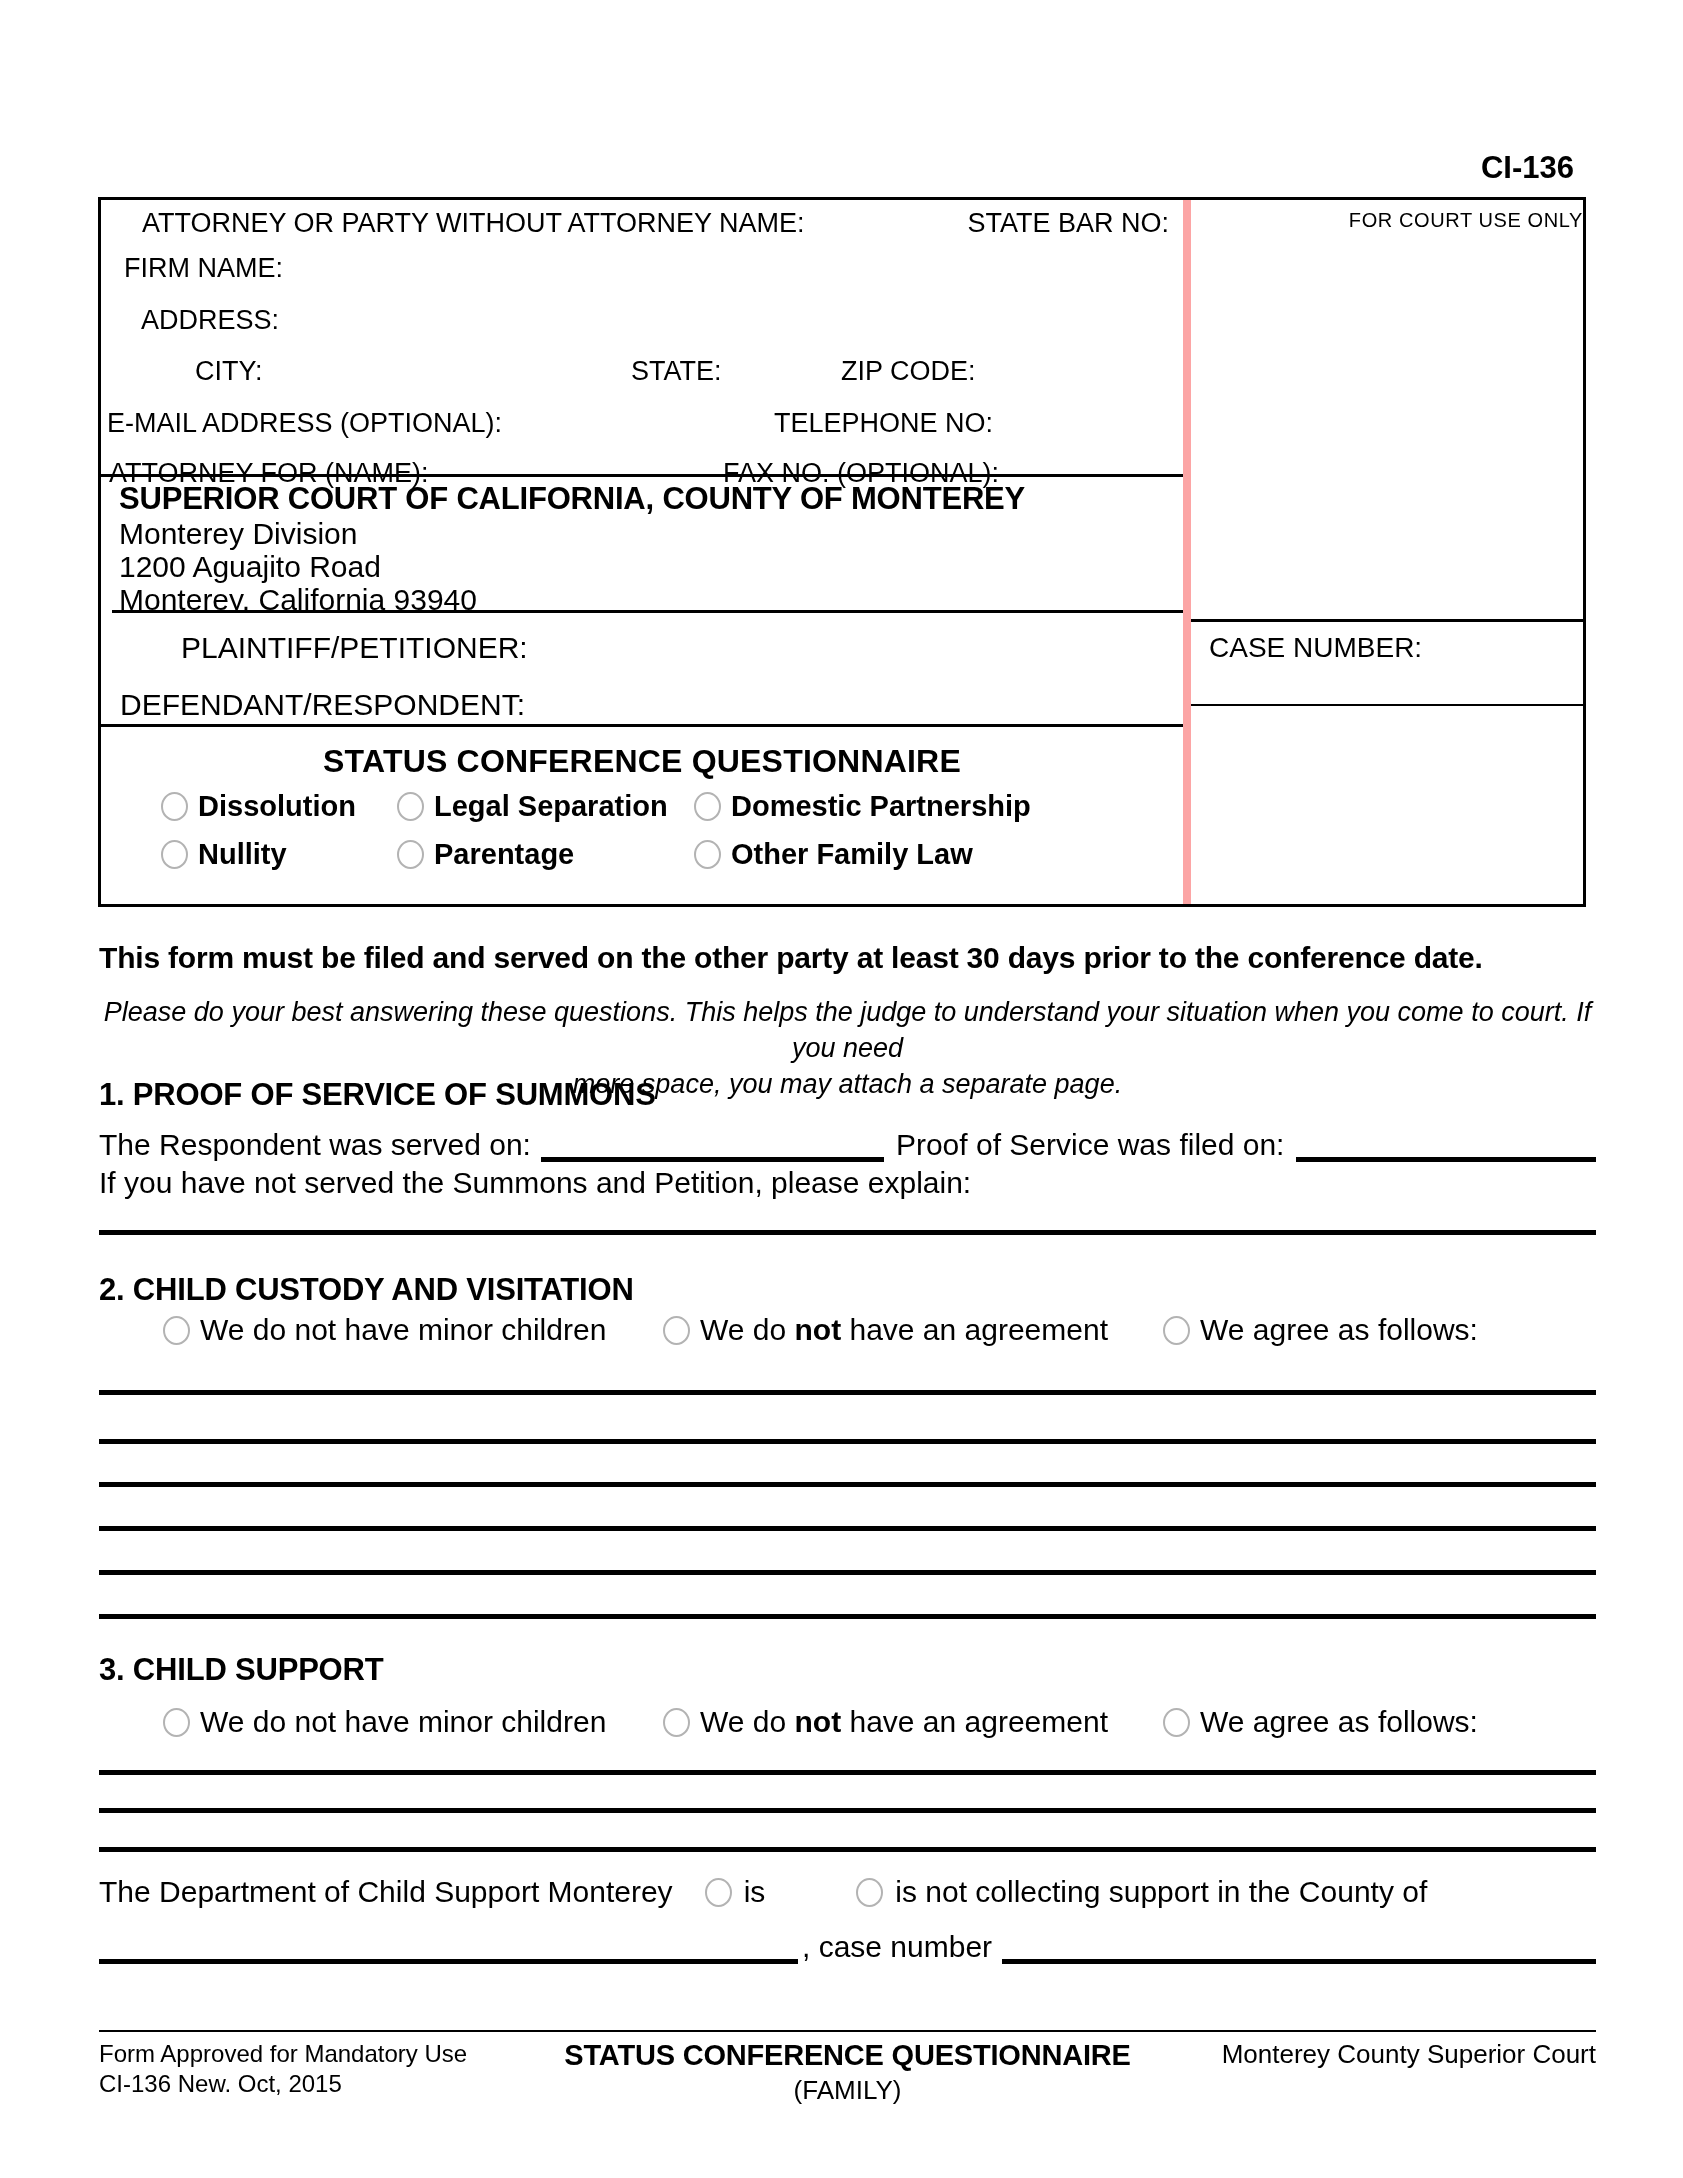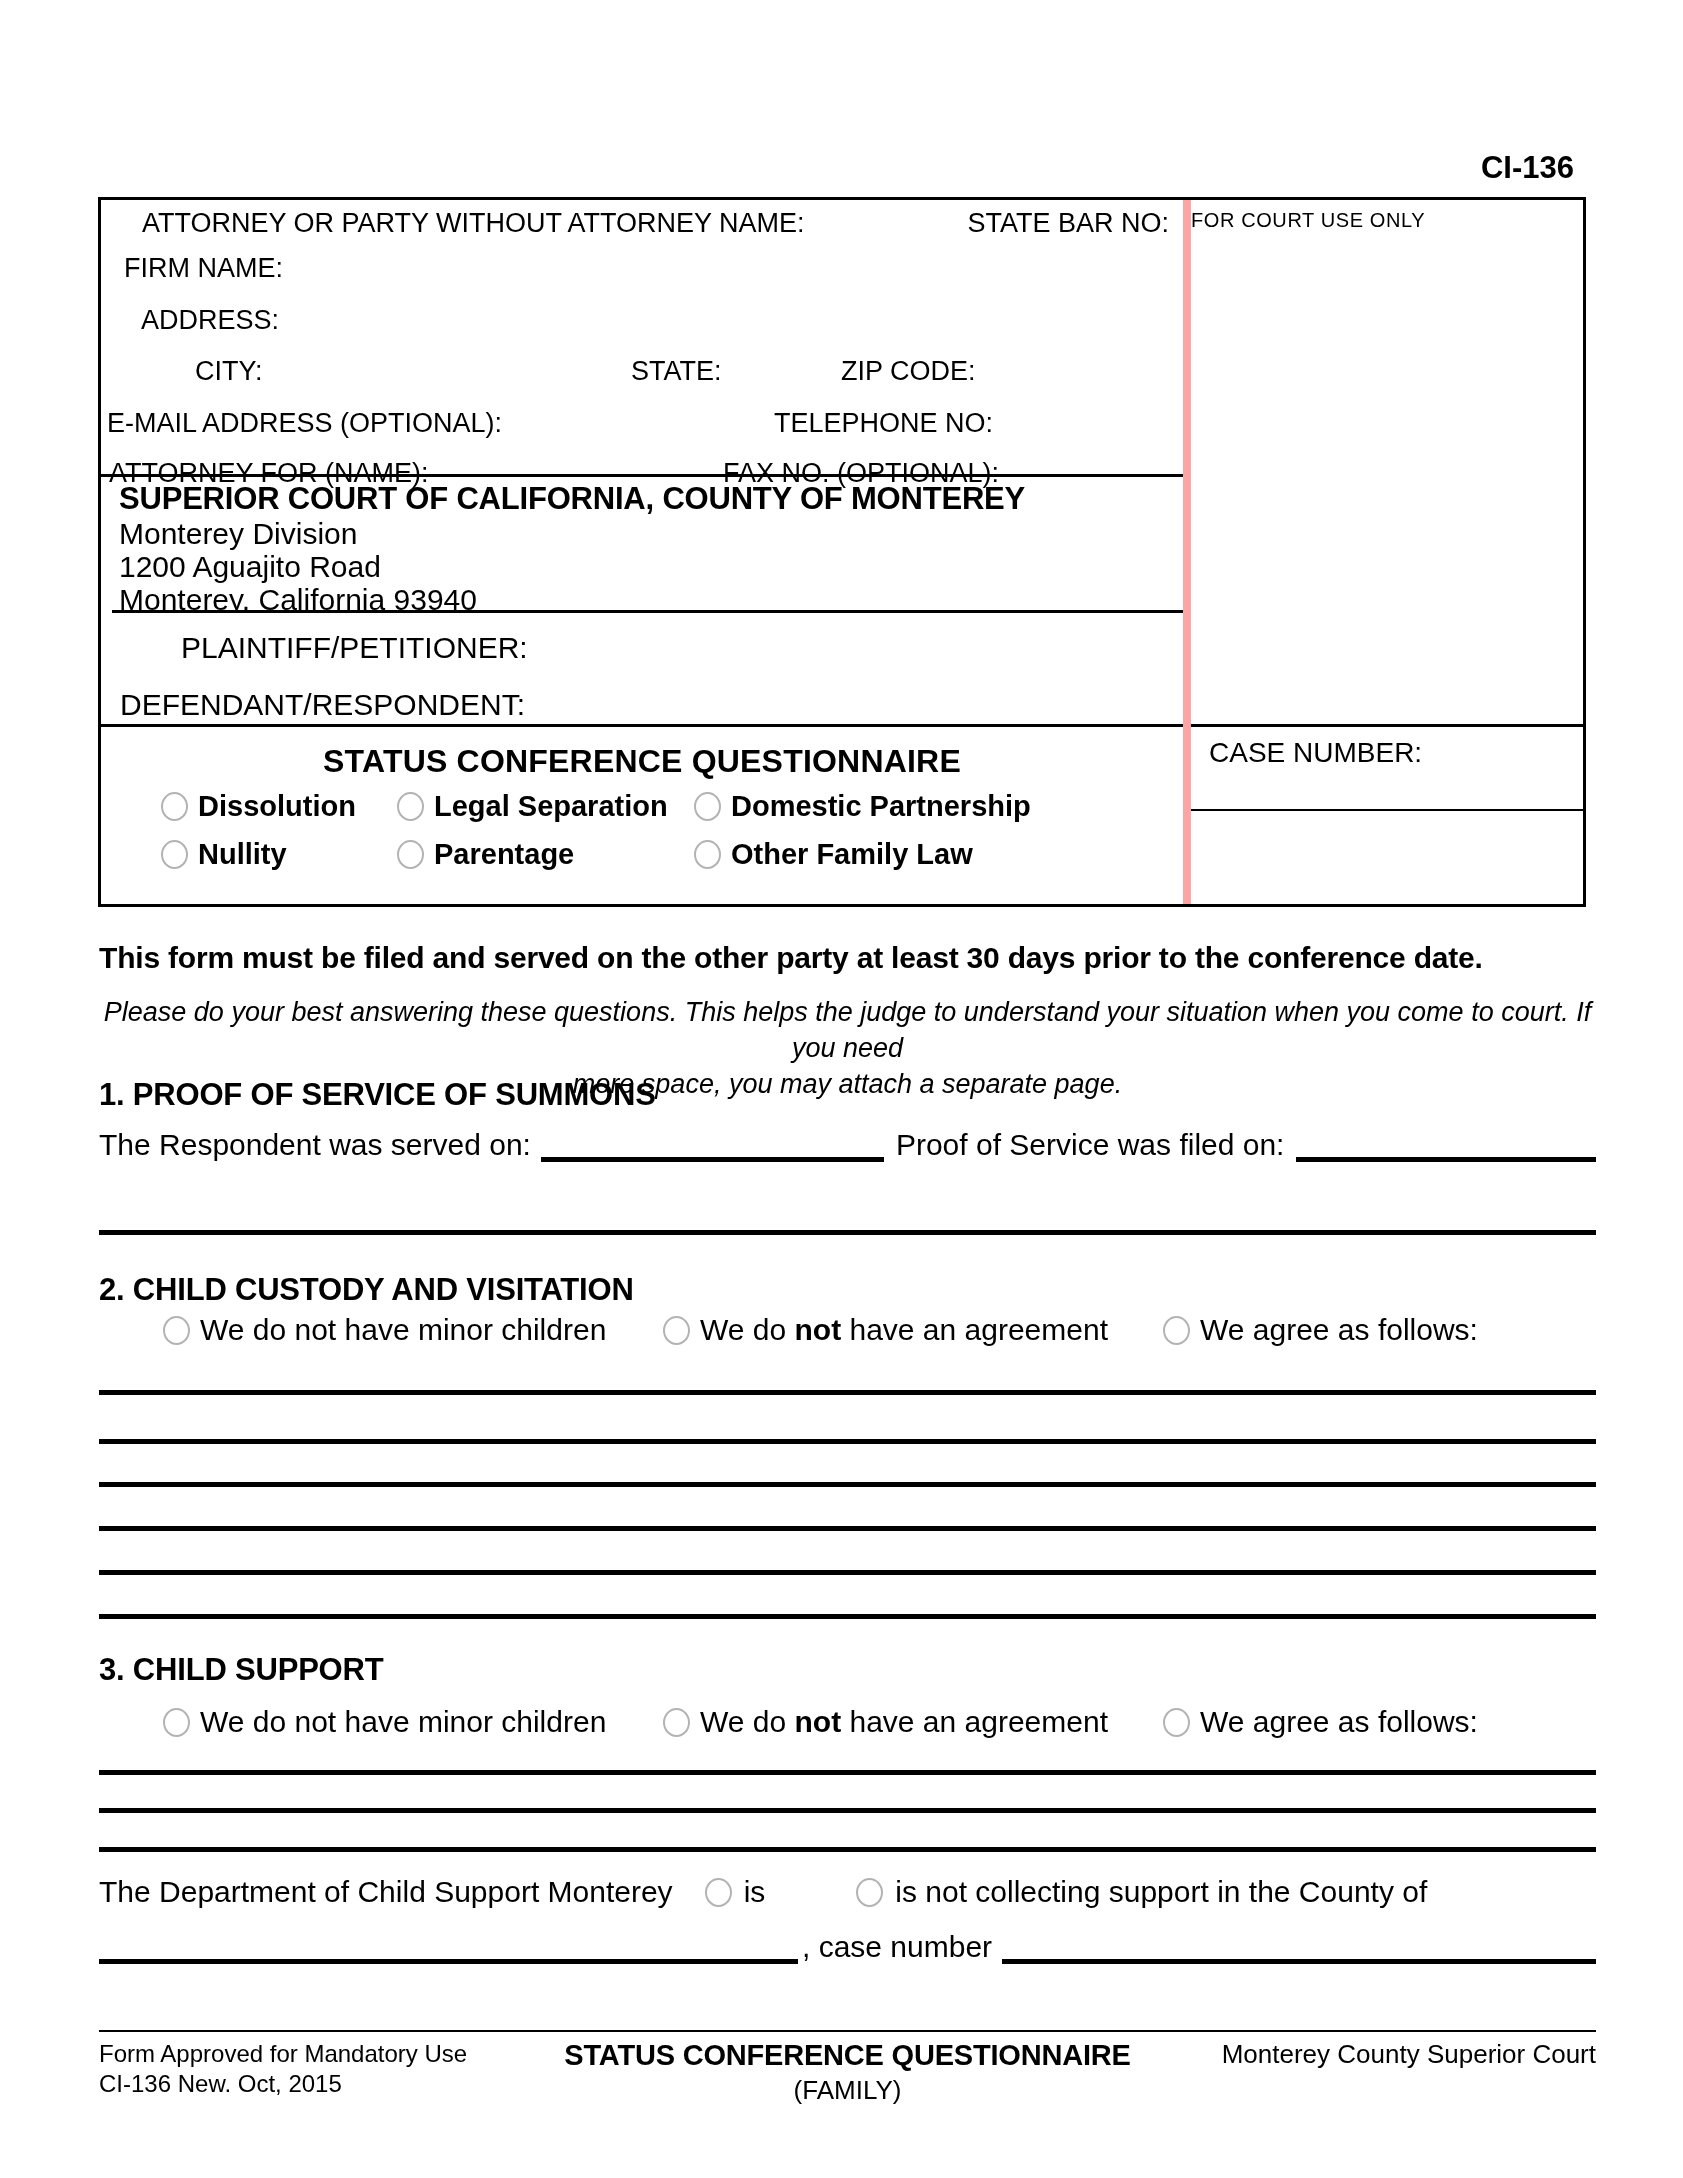--- a/index.html
+++ b/index.html
@@ -44,21 +44,21 @@
 
   .sec-title { flex:1; position:relative; }
   .case-title { text-align:center; margin-top:16px; font-size:32px; font-weight:bold; letter-spacing:0.2px; }
   .cb-group { position:absolute; display:flex; align-items:center; gap:10px; white-space:nowrap; }
   .cb-label { font-size:29px; font-weight:bold; }
   .circle { display:inline-block; width:27px; height:29px; border:2px solid #b3b3b3;
             border-radius:50%; background:#fff; flex:0 0 auto; }
   .ct-r1 { top:63px; } .ct-r2 { top:111px; }
   .ct-c1 { left:60px; } .ct-c2 { left:296px; } .ct-c3 { left:593px; }
 
-  .sec-courtuse { height:527px; border-bottom:3px solid #000; text-align:left;
+  .sec-courtuse { height:422px; border-bottom:3px solid #000; text-align:right;
                   padding-top:9px; font-size:20px; letter-spacing:0.6px; }
   .sec-casenum { height:84px; border-bottom:2px solid #000; padding:10px 0 0 18px; font-size:28px; }
   .sec-date { flex:1; border-top:2px solid #000; margin-top:3px; padding:12px 0 0 18px; font-size:30px; }
 
   
   .notice-bold { position:absolute; left:99px; top:941px; width:1497px;
                  font-size:30px; font-weight:bold; letter-spacing:-0.2px; }
   .notice-italic { position:absolute; left:99px; top:994px; width:1497px; text-align:center;
                    font-style:italic; font-size:27px; line-height:36px; }
   .h-sec { position:absolute; left:99px; font-size:31px; font-weight:bold; letter-spacing:-0.2px; }
@@ -183,20 +183,21 @@
     <div>more space, you may attach a separate page.</div>
   </div>
 
   <div class="h-sec h-s1">1. PROOF OF SERVICE OF SUMMONS</div>
   <div class="s1-row1">
     <span>The Respondent was served on:</span>
     <span class="blank blank-served"></span>
     <span class="lbl-filed">Proof of Service was filed on:</span>
     <span class="blank blank-filed"></span>
   </div>
+  <div class="s1-row2">If you have not served the Summons and Petition, please explain:</div>
   <div class="rule" style="top:1230px"></div>
 
   <div class="h-sec h-s2">2. CHILD CUSTODY AND VISITATION</div>
   <div class="opt-row s2-opts">
     <div class="cb-group op-c1">
       <span class="circle"></span>
       <span class="opt-label">We do not have minor children</span>
     </div>
     <div class="cb-group op-c2">
       <span class="circle"></span>

